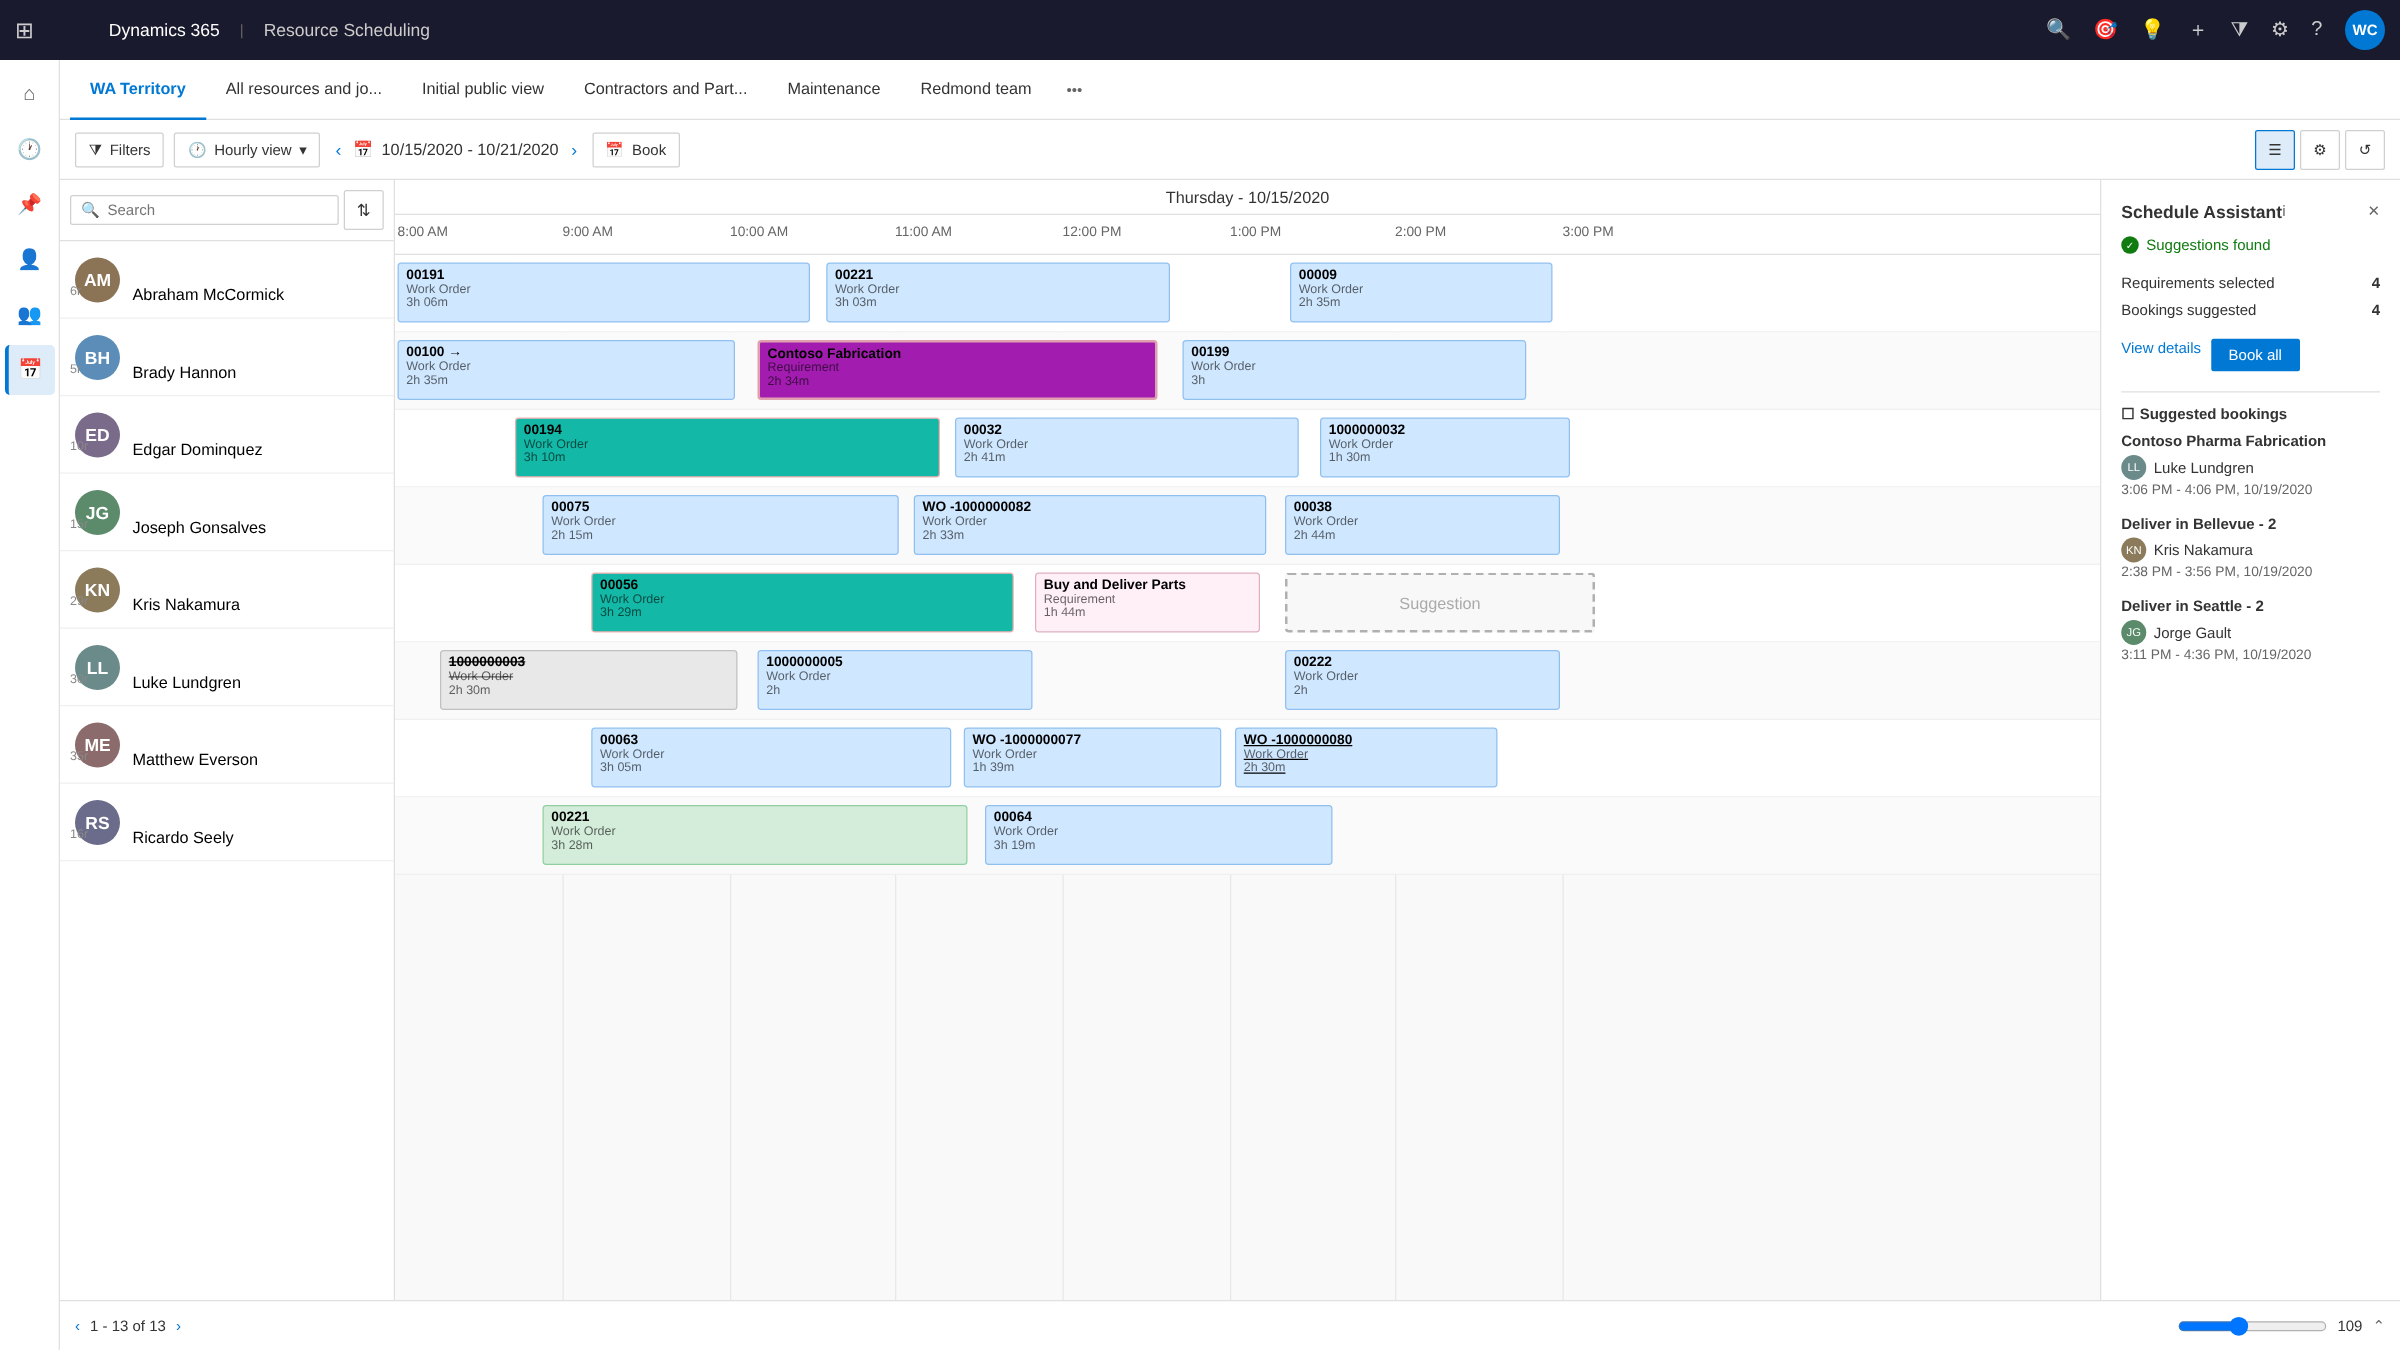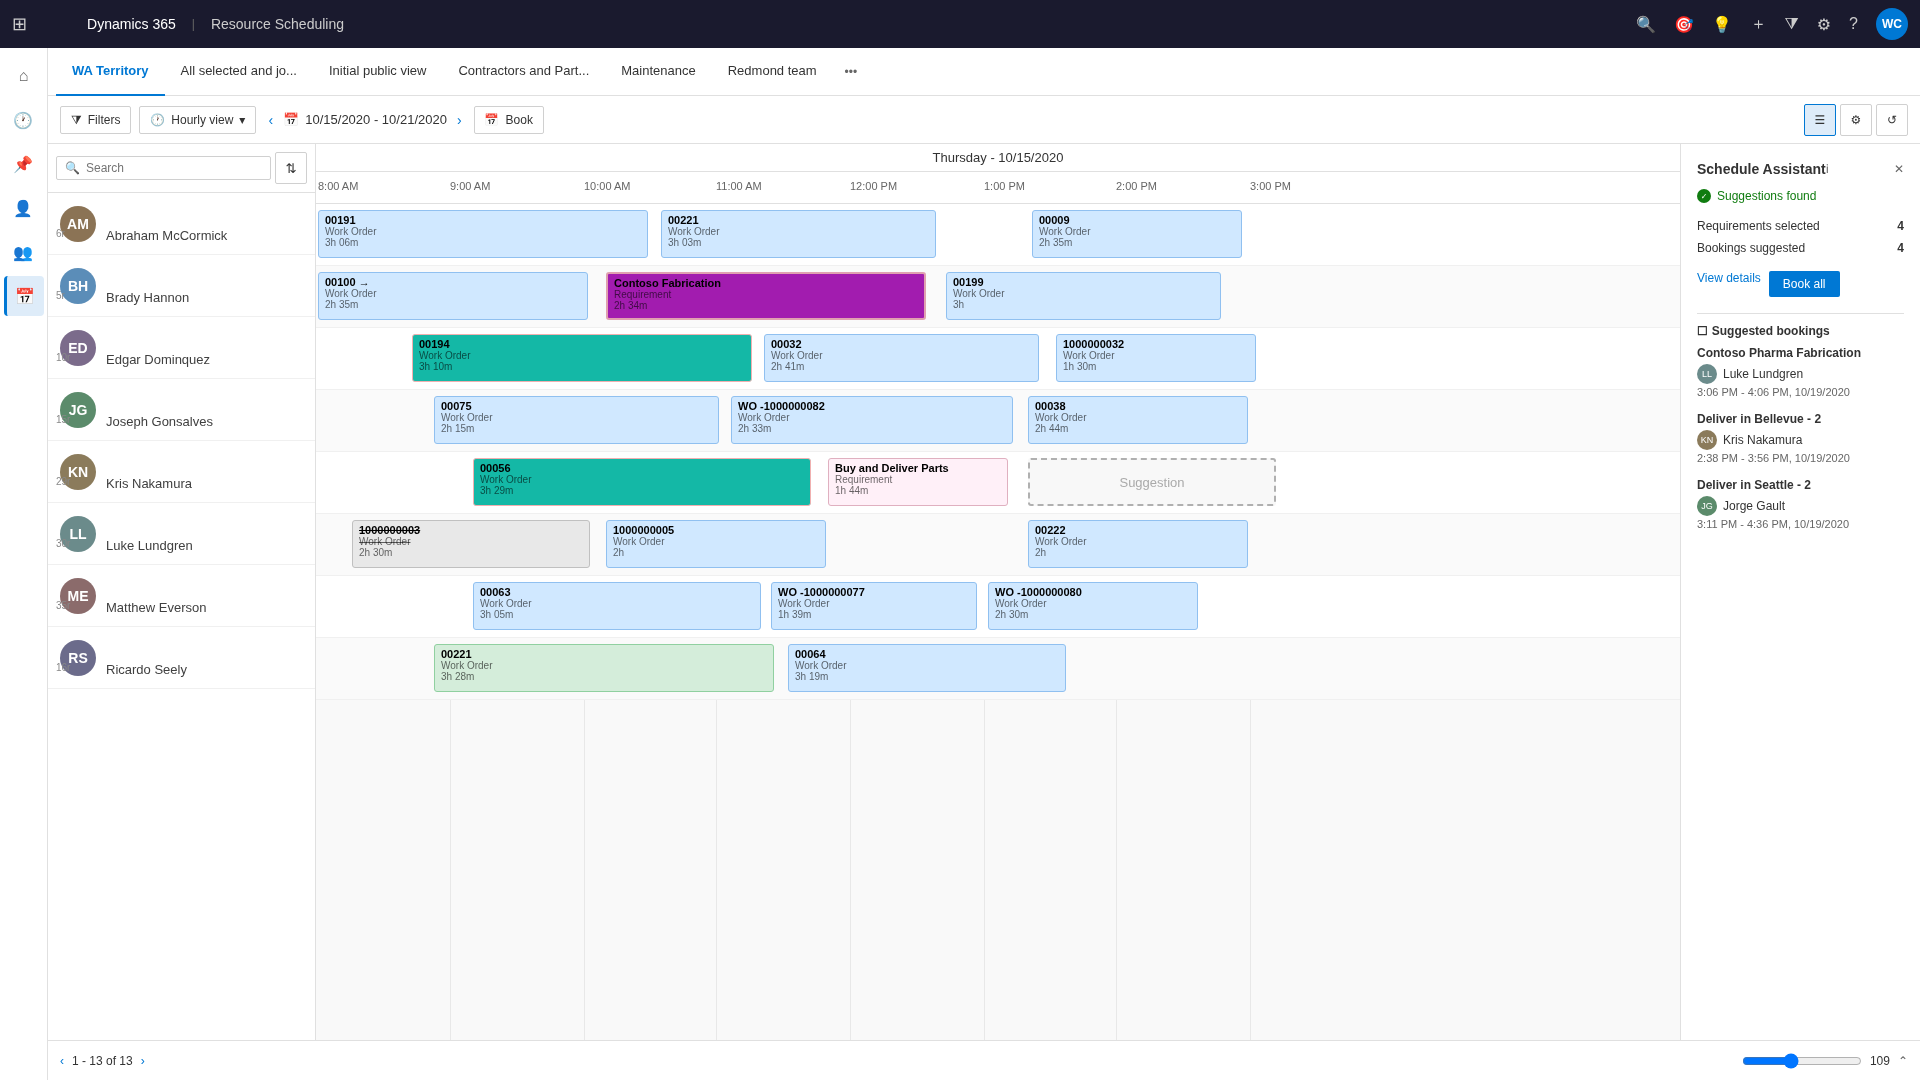--- a/index.html
+++ b/index.html
@@ -141,21 +141,21 @@
     }
     .resource-item {
       display: flex;
       align-items: center;
       padding: 8px 12px;
       border-bottom: 1px solid #f0f0f0;
       gap: 10px;
       height: 62px;
     }
     .resource-avatar { width: 36px; height: 36px; border-radius: 50%; background: #c0c0c0; flex-shrink: 0; overflow: hidden; display: flex; align-items: center; justify-content: center; font-size: 14px; color: white; font-weight: bold; }
-    .resource-name { font-size: 13px; color: #404040; margin-top: 24px; }
+    .resource-name { font-size: 13px; color: #000000; margin-top: 24px; }
 
     
     .schedule-grid {
       flex: 1;
       overflow: hidden;
       display: flex;
       flex-direction: column;
       position: relative;
       background: #f9f9f9;
     }
@@ -315,21 +315,21 @@
   <div class="sidebar-icon">📌</div>
   <div class="sidebar-icon">👤</div>
   <div class="sidebar-icon">👥</div>
   <div class="sidebar-icon active">📅</div>
 </div>
 
 <div class="main-area">
 
   <div class="tab-bar">
     <div class="tab active">WA Territory</div>
-    <div class="tab">All selected and jo...</div>
+    <div class="tab">All resources and jo...</div>
     <div class="tab">Initial public view</div>
     <div class="tab">Contractors and Part...</div>
     <div class="tab">Maintenance</div>
     <div class="tab">Redmond team</div>
     <div class="tab-more">•••</div>
   </div>
 
   <div class="toolbar">
     <button class="toolbar-btn">
       <span>⧩</span>
@@ -564,21 +564,21 @@
           <div class="booking-block block-blue" style="left:157px; top:6px; width:288px; height:48px;">
             <div class="order-num">00063</div>
             <div class="order-type">Work Order</div>
             <div class="duration">3h 05m</div>
           </div>
           <div class="booking-block block-blue" style="left:455px; top:6px; width:206px; height:48px;">
             <div class="order-num">WO -1000000077</div>
             <div class="order-type">Work Order</div>
             <div class="duration">1h 39m</div>
           </div>
-          <div class="booking-block block-blue" style="left:672px; top:6px; width:210px; height:48px;">
+          <div class="booking-block block-blue" style="left:672px; top:6px; width:210px; height:48px;text-decoration:underline;">
             <div class="order-num">WO -1000000080</div>
             <div class="order-type">Work Order</div>
             <div class="duration">2h 30m</div>
           </div>
         </div>
 
         <div class="grid-row" style="height:62px;">
           <div class="booking-block block-green" style="left:118px; top:6px; width:340px; height:48px;">
             <div class="order-num">00221</div>
             <div class="order-type">Work Order</div>

